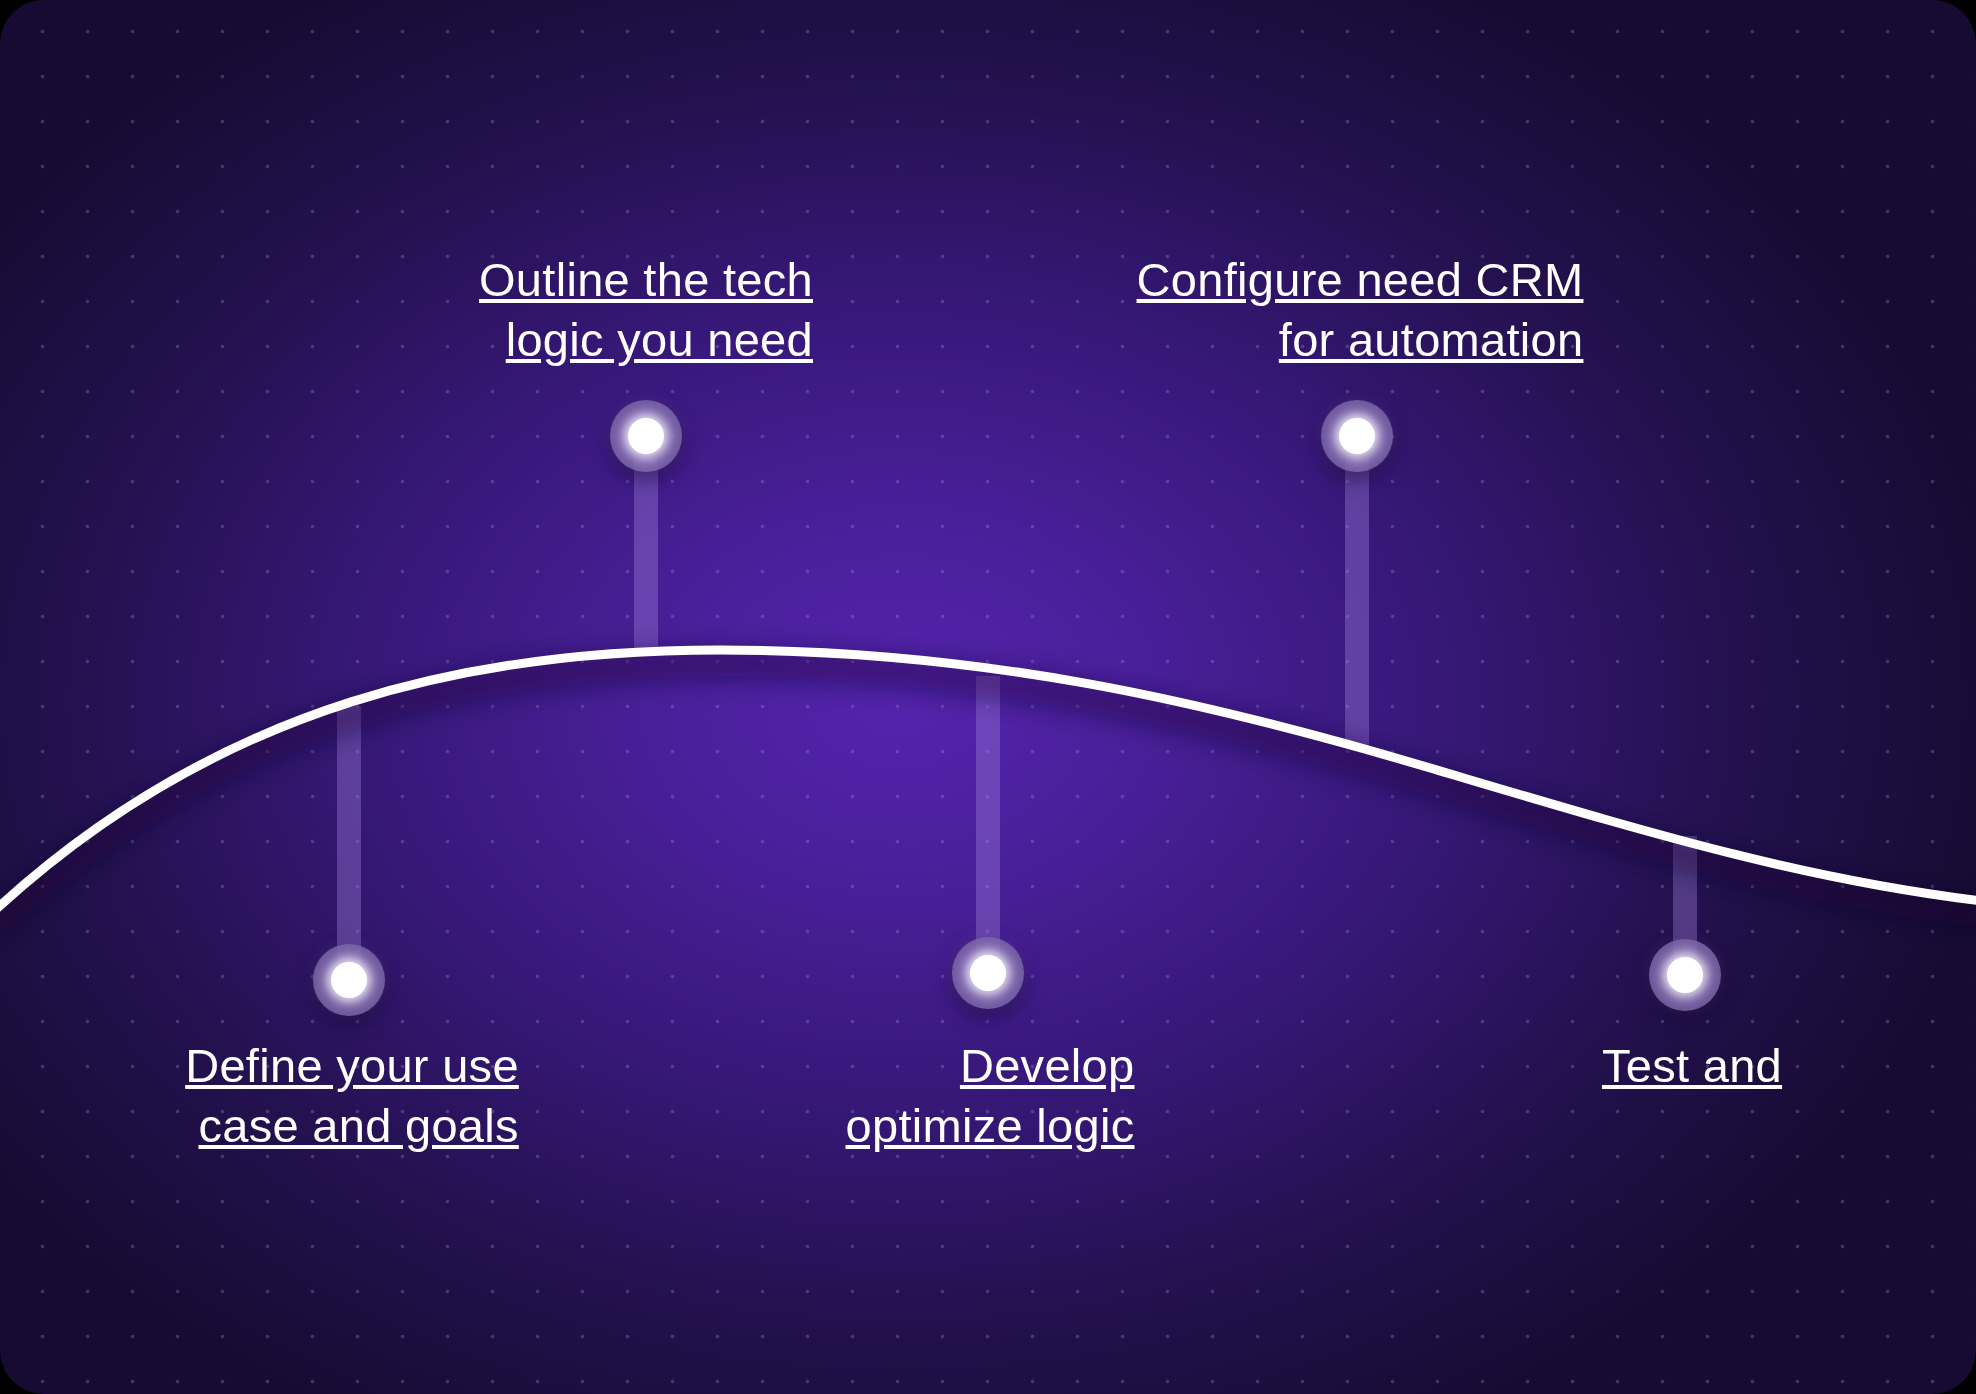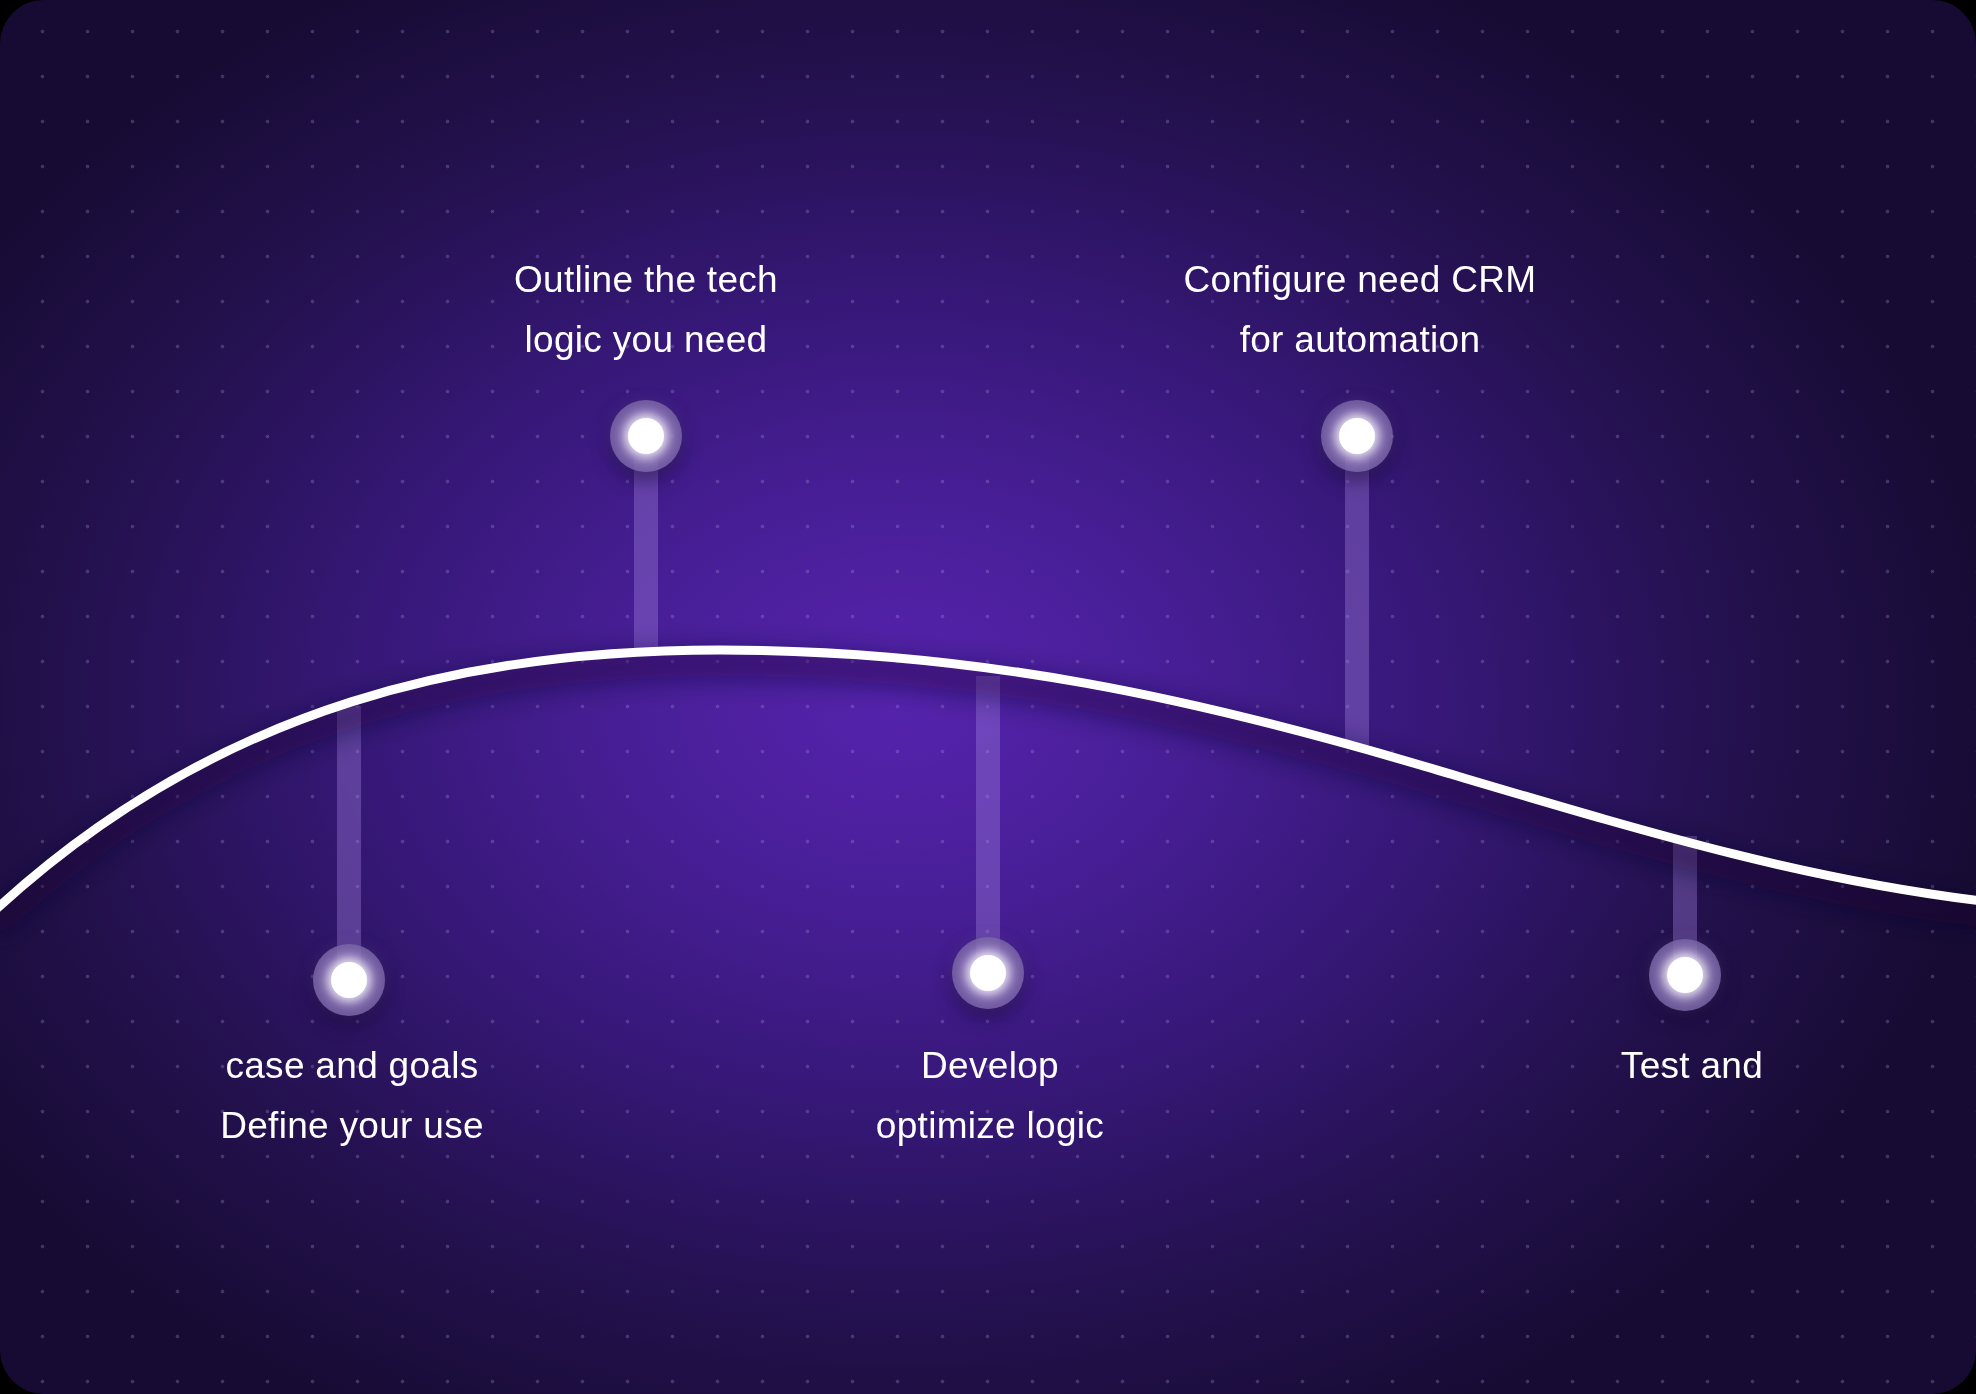--- a/index.html
+++ b/index.html
@@ -57,26 +57,27 @@
       width: 36px;
       height: 36px;
       margin: -18px 0 0 -18px;
       border-radius: 50%;
       background: #ffffff;
       box-shadow: 0 0 10px 4px rgba(255,255,255,0.75), 0 0 22px 8px rgba(220,200,255,0.35);
     }
     .label {
       position: absolute;
       color: #ffffff;
-      font-size: 37px;
+      font-size: 47px;
       line-height: 60px;
-      text-align: center;
+      text-align: right;
       white-space: nowrap;
       transform: translateX(-50%);
       letter-spacing: 0.3px;
+      text-decoration: underline;
     }
     .label span {
       display: block;
     }
   </style>
 </head>
 <body>
 
 <div class="canvas">
   <div class="dots"></div>
@@ -107,22 +108,22 @@
       <div class="core"></div>
     </div>
   <div class="node" style="left:1357px; top:436px;">
       <div class="core"></div>
     </div>
   <div class="node" style="left:1685px; top:975px;">
       <div class="core"></div>
     </div>
 
   <div class="label" style="left:352px; top:1036px;">
+    <span>Define your use</span>
     <span>case and goals</span>
-    <span>Define your use</span>
   </div>
   <div class="label" style="left:646px; top:250px;">
     <span>Outline the tech</span>
     <span>logic you need</span>
   </div>
   <div class="label" style="left:990px; top:1036px;">
     <span>Develop</span>
     <span>optimize logic</span>
   </div>
   <div class="label" style="left:1360px; top:250px;">

